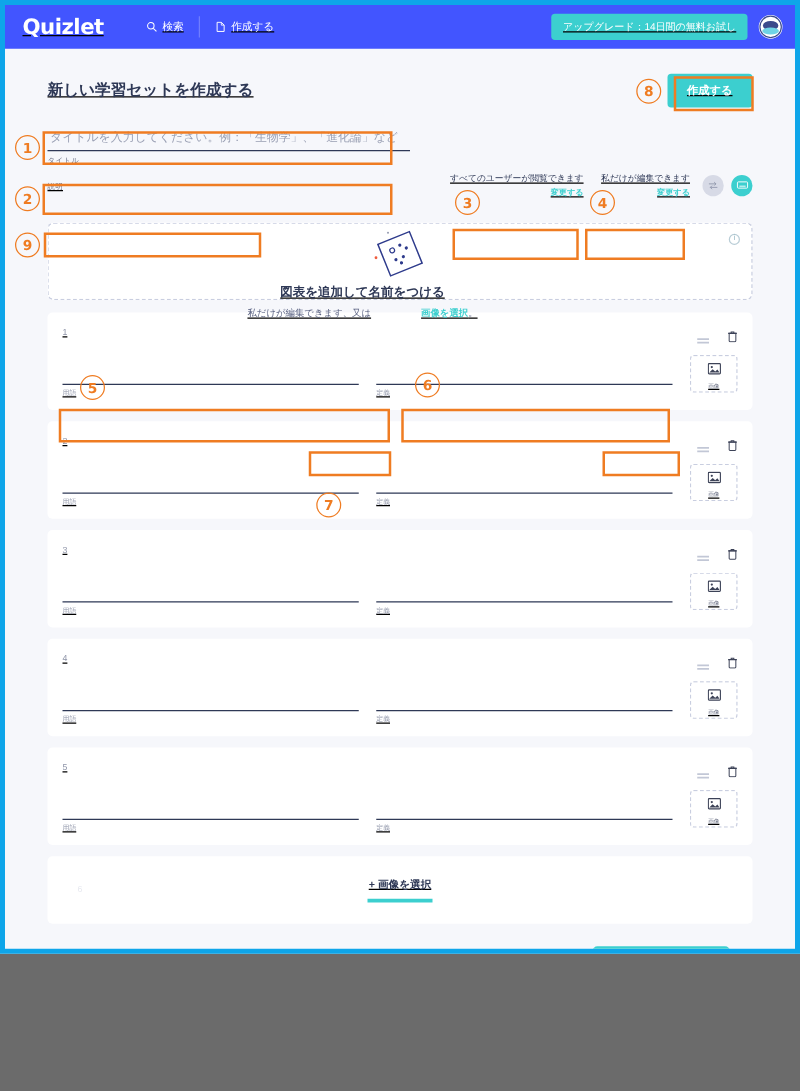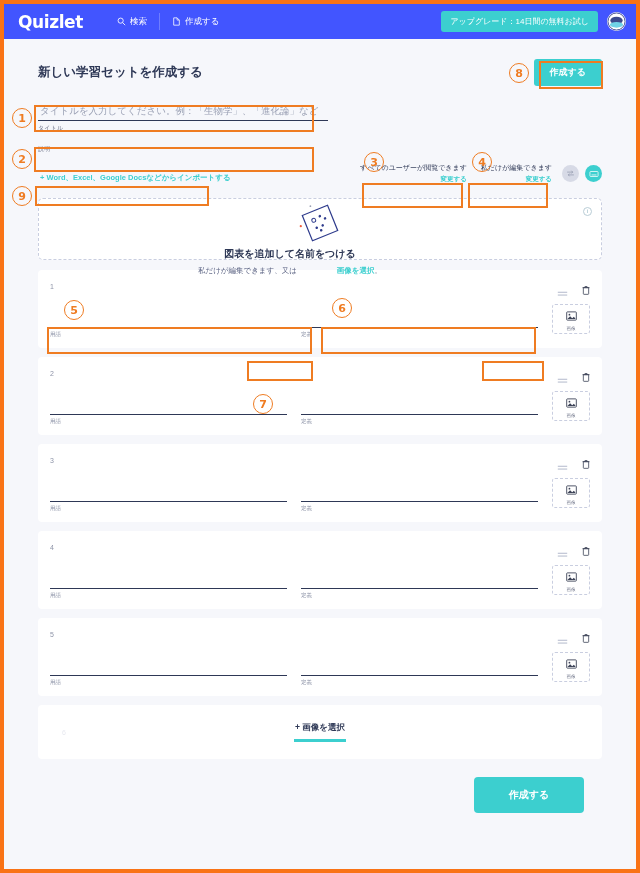--- a/index.html
+++ b/index.html
@@ -4,24 +4,25 @@
 <style>
   * { box-sizing: border-box; margin: 0; padding: 0; }
   html, body {
     width: 640px; height: 873px;
     font-family: "Liberation Sans", sans-serif;
     background: #6b6b6b;
     overflow: hidden;
   }
   #screen {
     position: relative;
-    width: 640px; height: 873px;
+    width: 640px; height: 763px;
     background: #f6f7fb;
-    border: 4px solid #f97316;
+    border: 4px solid #0ea5e9;
     overflow: hidden;
+    text-decoration: underline;
   }
 
   
   .navbar {
     height: 35px;
     background: #4255ff;
     display: flex; align-items: center;
     padding: 0 10px 0 14px;
     position: relative;
   }
@@ -75,21 +76,21 @@
   .field { margin-bottom: 12px; max-width: 290px; }
   .field input {
     width: 100%; border: none; border-bottom: 1.5px solid #2e3856;
     background: transparent; padding: 5px 2px 4px 2px;
     font-size: 9.5px; color: #2e3856; outline: none;
     font-family: "Liberation Sans", sans-serif;
   }
   .field input::placeholder { color: #9aa0b4; }
   .field .flabel { font-size: 6px; color: #6b7186; margin-top: 3px; letter-spacing: .2px; }
 
-  .meta-row { display: flex; align-items: flex-end; }
+  .meta-row { display: flex; align-items: center; }
   .meta-left { flex: 0 0 300px; }
   .import-link {
     color: #3ccfcf; font-size: 7.5px; font-weight: bold;
     padding: 3px 2px; display: inline-block; white-space: nowrap;
   }
 
   .perm-wrap {
     margin-left: auto; display: flex; align-items: center; gap: 6px;
     padding-top: 30px;
   }
@@ -243,21 +244,20 @@
     <div class="meta">
       <div class="meta-row">
         <div class="meta-left">
           <div class="field">
             <input type="text" placeholder="タイトルを入力してください。例：「生物学」、「進化論」など" style="">
             <div class="flabel">タイトル</div>
           </div>
           <div class="field">
             <div class="flabel">説明</div>
           </div>
-          <a class="import-link">+ Word、Excel、Google Docsなどからインポートする</a>
         </div>
 
         <div class="perm-wrap">
           <div class="perm">
             <div class="pt">すべてのユーザーが閲覧できます</div>
             <div class="pc">変更する</div>
           </div>
           <div class="perm">
             <div class="pt">私だけが編集できます</div>
             <div class="pc">変更する</div>

